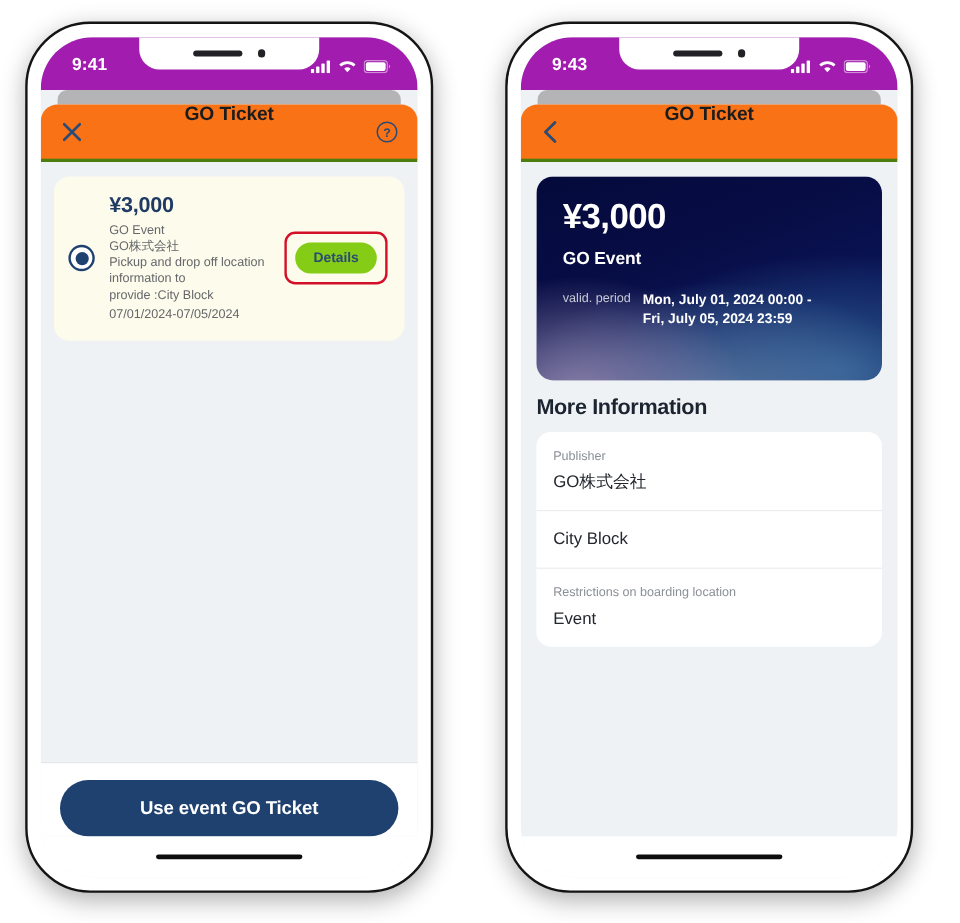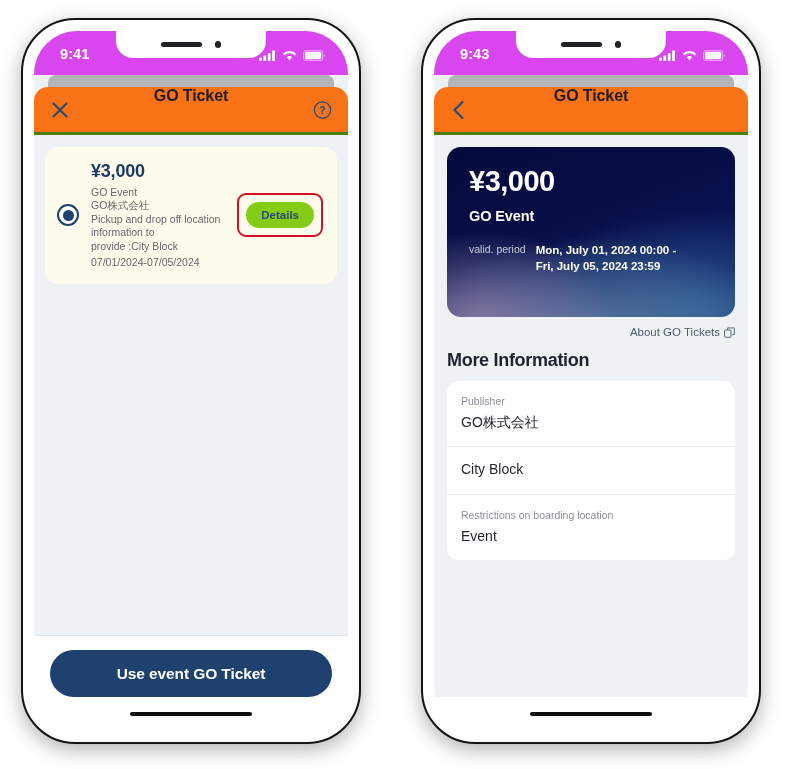--- a/index.html
+++ b/index.html
@@ -41,21 +41,21 @@
     height: 100%;
     border-radius: 43px;
     background: #eff2f5;
     overflow: hidden;
   }
 
   
   .statusbar {
     position: relative;
     height: 44px;
-    background: #d946ef;
+    background: #a21caf;
     display: flex;
     align-items: center;
     justify-content: space-between;
     padding: 0 22px 0 26px;
     z-index: 5;
   }
   .status-time {
     color: #ffffff;
     font-size: 14.5px;
     font-weight: 700;
@@ -506,27 +506,20 @@
             <div class="g-event">GO Event</div>
             <div class="g-valid">
               <div class="g-valid-label">valid. period</div>
               <div>
                 <div class="g-valid-value">Mon, July 01, 2024 00:00 -</div>
                 <div class="g-valid-value">Fri, July 05, 2024 23:59</div>
               </div>
             </div>
           </div>
 
-          <div class="about-row">
-            <span class="about-text">About GO Tickets</span>
-            <svg width="11" height="11" viewBox="0 0 12 12">
-              <rect x="0.6" y="3.2" width="7" height="8" rx="1" fill="none" stroke="#4d5b70" stroke-width="1"></rect>
-              <path d="M4 3.2 V1 h7.2 v7.3 h-2.3" fill="none" stroke="#4d5b70" stroke-width="1" stroke-linejoin="round"></path>
-            </svg>
-          </div>
 
           <div class="more-title">More Information</div>
 
           <div class="info-card">
             <div class="info-row">
               <div class="info-label">Publisher</div>
               <div class="info-value">GO株式会社</div>
             </div>
             <div class="info-row">
               <div class="info-value">City Block</div>

